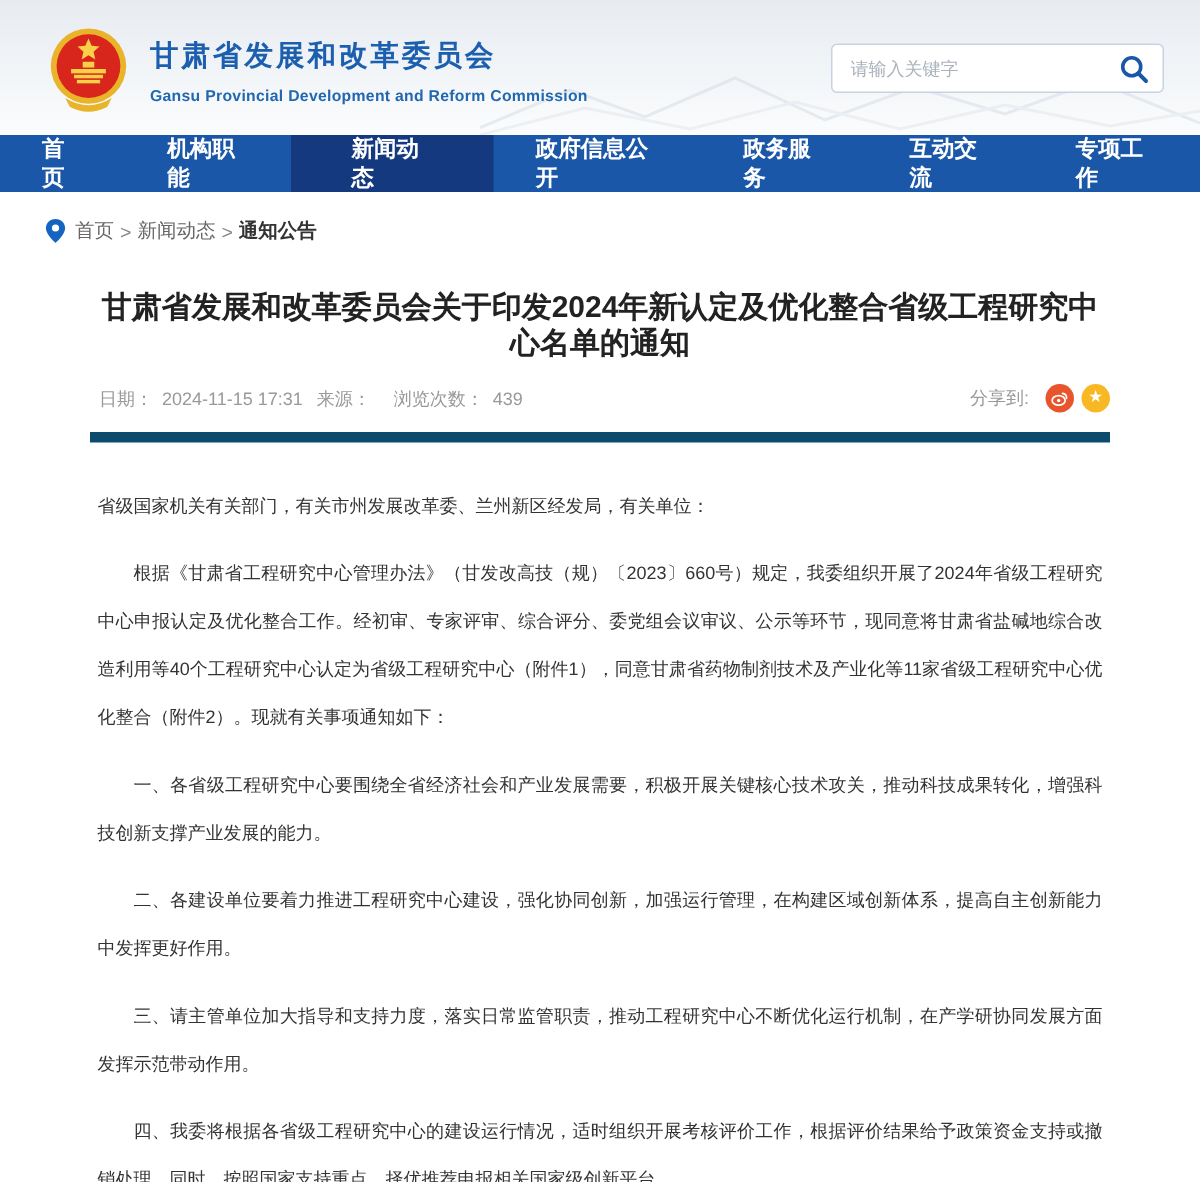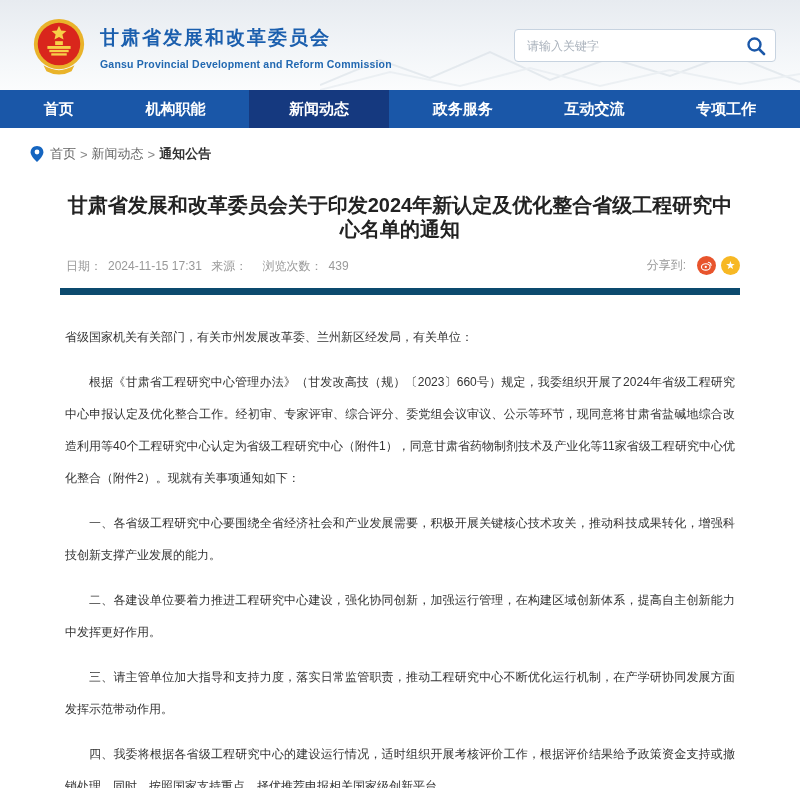--- a/index.html
+++ b/index.html
@@ -9,21 +9,21 @@
   
   .site-header { position:relative; height:90px;
     background:linear-gradient(180deg,#e7ebf0 0%, #f2f5f8 55%, #fbfcfd 100%);
     overflow:hidden; }
   .mountains { position:absolute; right:0; bottom:0; width:480px; height:60px; opacity:.45; }
   .brand { position:absolute; left:30px; top:17px; display:flex; align-items:center; }
   .emblem { width:58px; height:58px; flex:0 0 auto; }
   .brand-text { margin-left:12px; }
   .brand-title { font-size:19px; font-weight:bold; color:#1b5fae; letter-spacing:2px; line-height:32px; }
   .brand-sub { font-size:10.5px; font-weight:bold; color:#2268b1; margin-top:4px; letter-spacing:.2px; }
-  .search-box { position:absolute; right:24px; top:29px; width:262px; height:33px;
+  .search-box { position:absolute; right:24px; top:29px; width:222px; height:33px;
     background:#fff; border:1px solid #c7d3e0; border-radius:4px;
     display:flex; align-items:center; padding:0 8px 0 12px; }
   .search-box input { flex:1; border:none; outline:none; font-size:12px; color:#333;
     background:transparent; font-family:inherit; }
   .search-box input::placeholder { color:#aab2bc; }
   .search-btn { width:22px; height:22px; border:none; background:transparent; cursor:pointer; padding:0; }
 
   
   .main-nav { height:38px; background:#1a57a8; display:flex; align-items:stretch;
     justify-content:space-evenly; }
@@ -91,20 +91,21 @@
         <line x1="14" y1="14" x2="19" y2="19" stroke="#1a57a8" stroke-width="2.6" stroke-linecap="round"></line>
       </svg>
     </button>
   </div>
 </header>
 
 <nav class="main-nav">
   <a class="nav-item">首页</a>
   <a class="nav-item">机构职能</a>
   <a class="nav-item active">新闻动态</a>
+  <a class="nav-item">政府信息公开</a>
   <a class="nav-item">政务服务</a>
   <a class="nav-item">互动交流</a>
   <a class="nav-item">专项工作</a>
 </nav>
 
 <div class="breadcrumb">
   <svg class="pin" viewBox="0 0 14 16">
     <path d="M7 0 C3.2 0 .6 2.8 .6 6.2 C.6 10.4 7 16 7 16 S13.4 10.4 13.4 6.2 C13.4 2.8 10.8 0 7 0 z" fill="#1565c0"></path>
     <circle cx="7" cy="6" r="2.4" fill="#fff"></circle>
   </svg>

